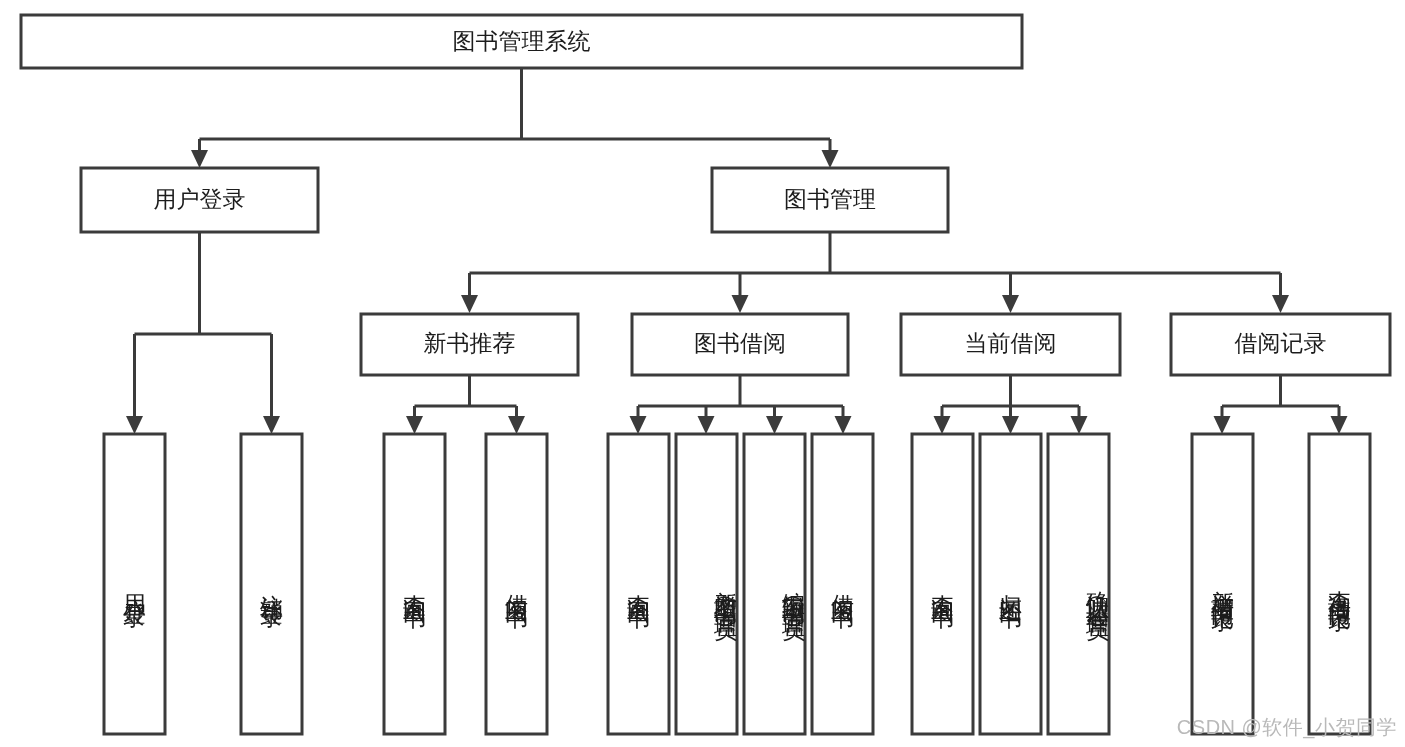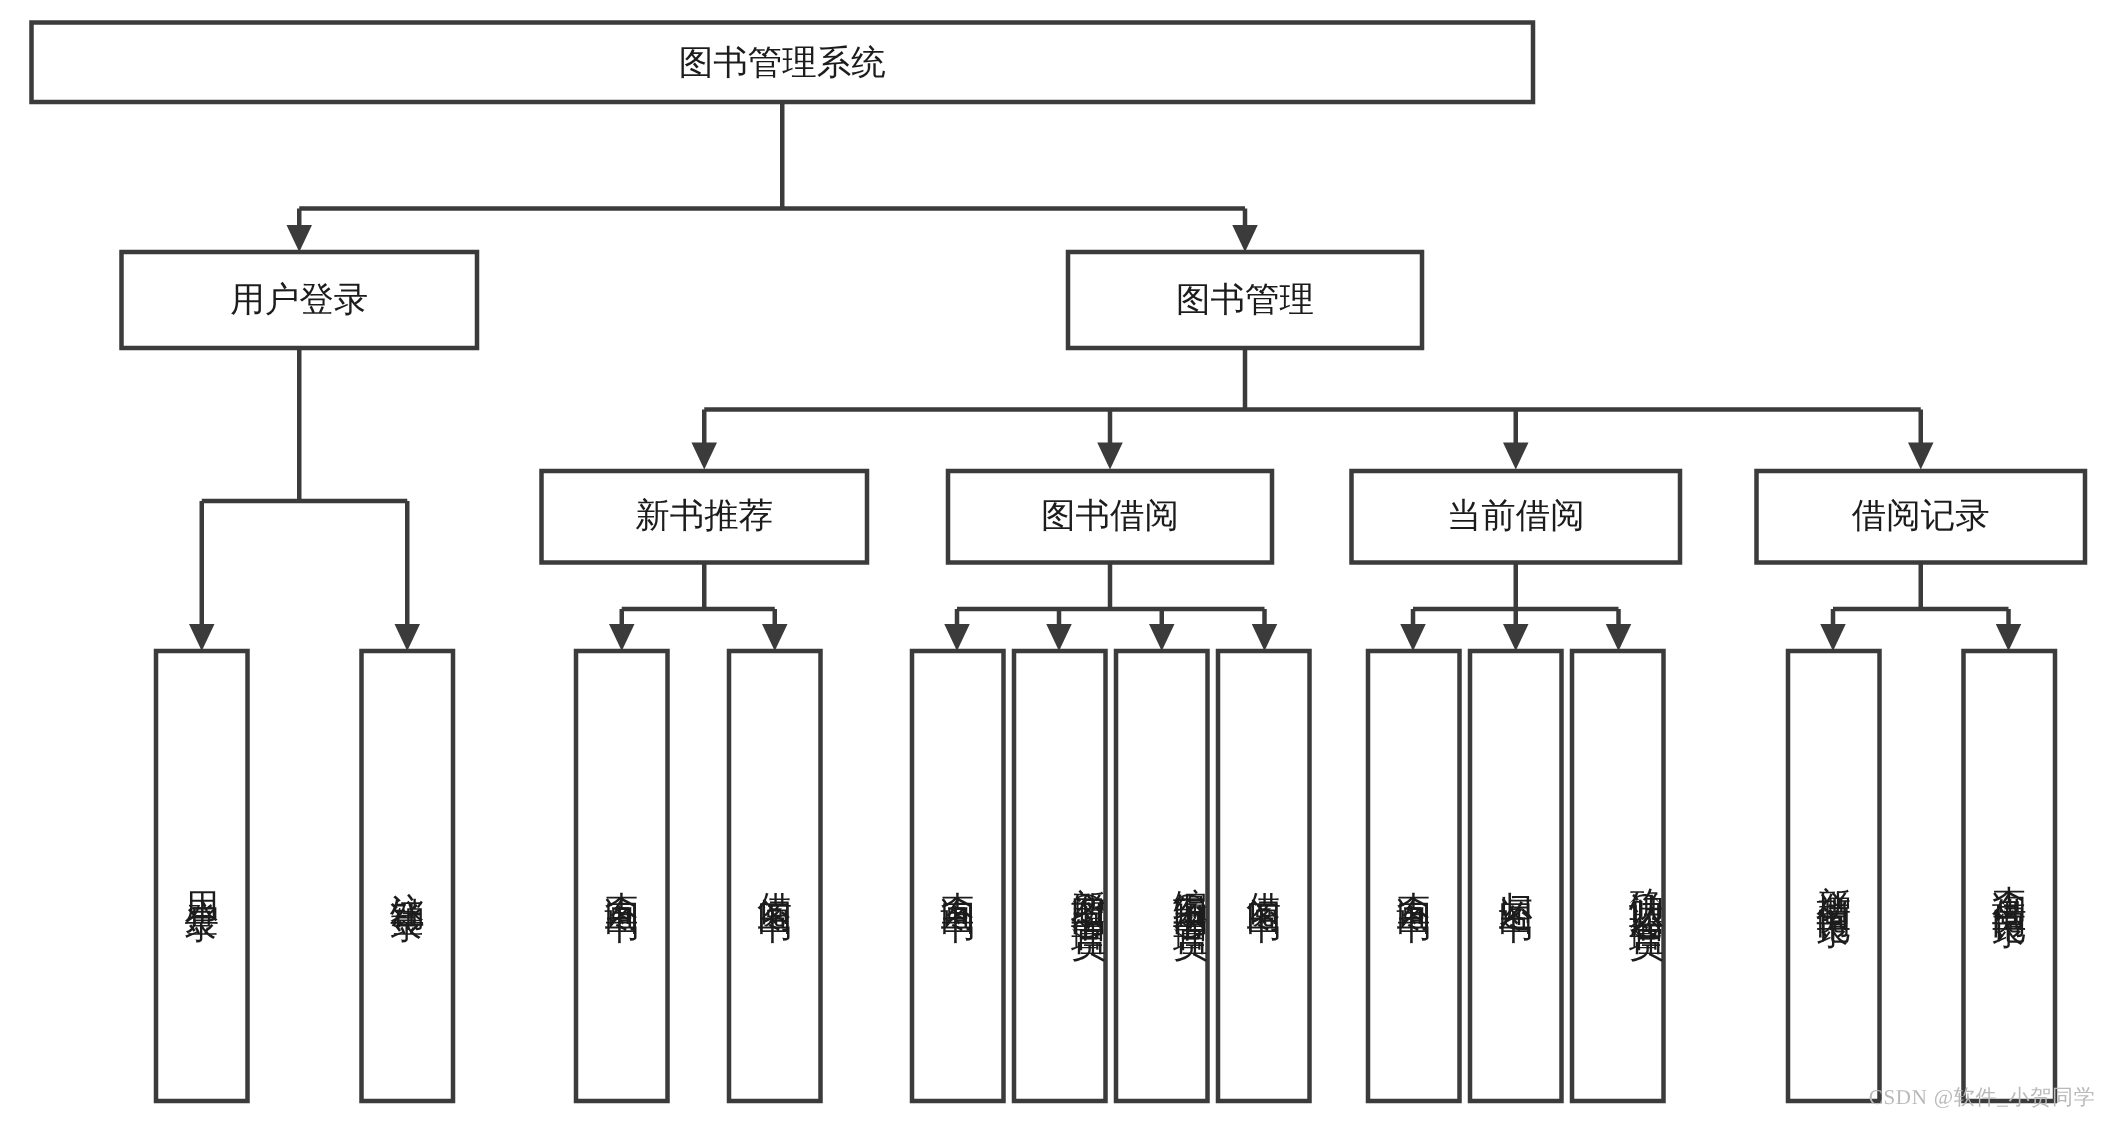--- a/index.html
+++ b/index.html
@@ -60,22 +60,22 @@
     line-height: 1;
     letter-spacing: 4px;
     color: #1c1c1c;
     white-space: nowrap;
     pointer-events: none;
   }
   .watermark {
     position: absolute;
     right: 8px;
     bottom: 6px;
-    font-family: Liberation Serif, serif;
-    font-size: 14px;
+    font-family: Liberation Sans, sans-serif;
+    font-size: 20px;
     color: #b9b9b9;
     letter-spacing: 0.5px;
     user-select: none;
   }
 </style>
 </head>
 <body>
 
 <div id="diagram-root">
 

